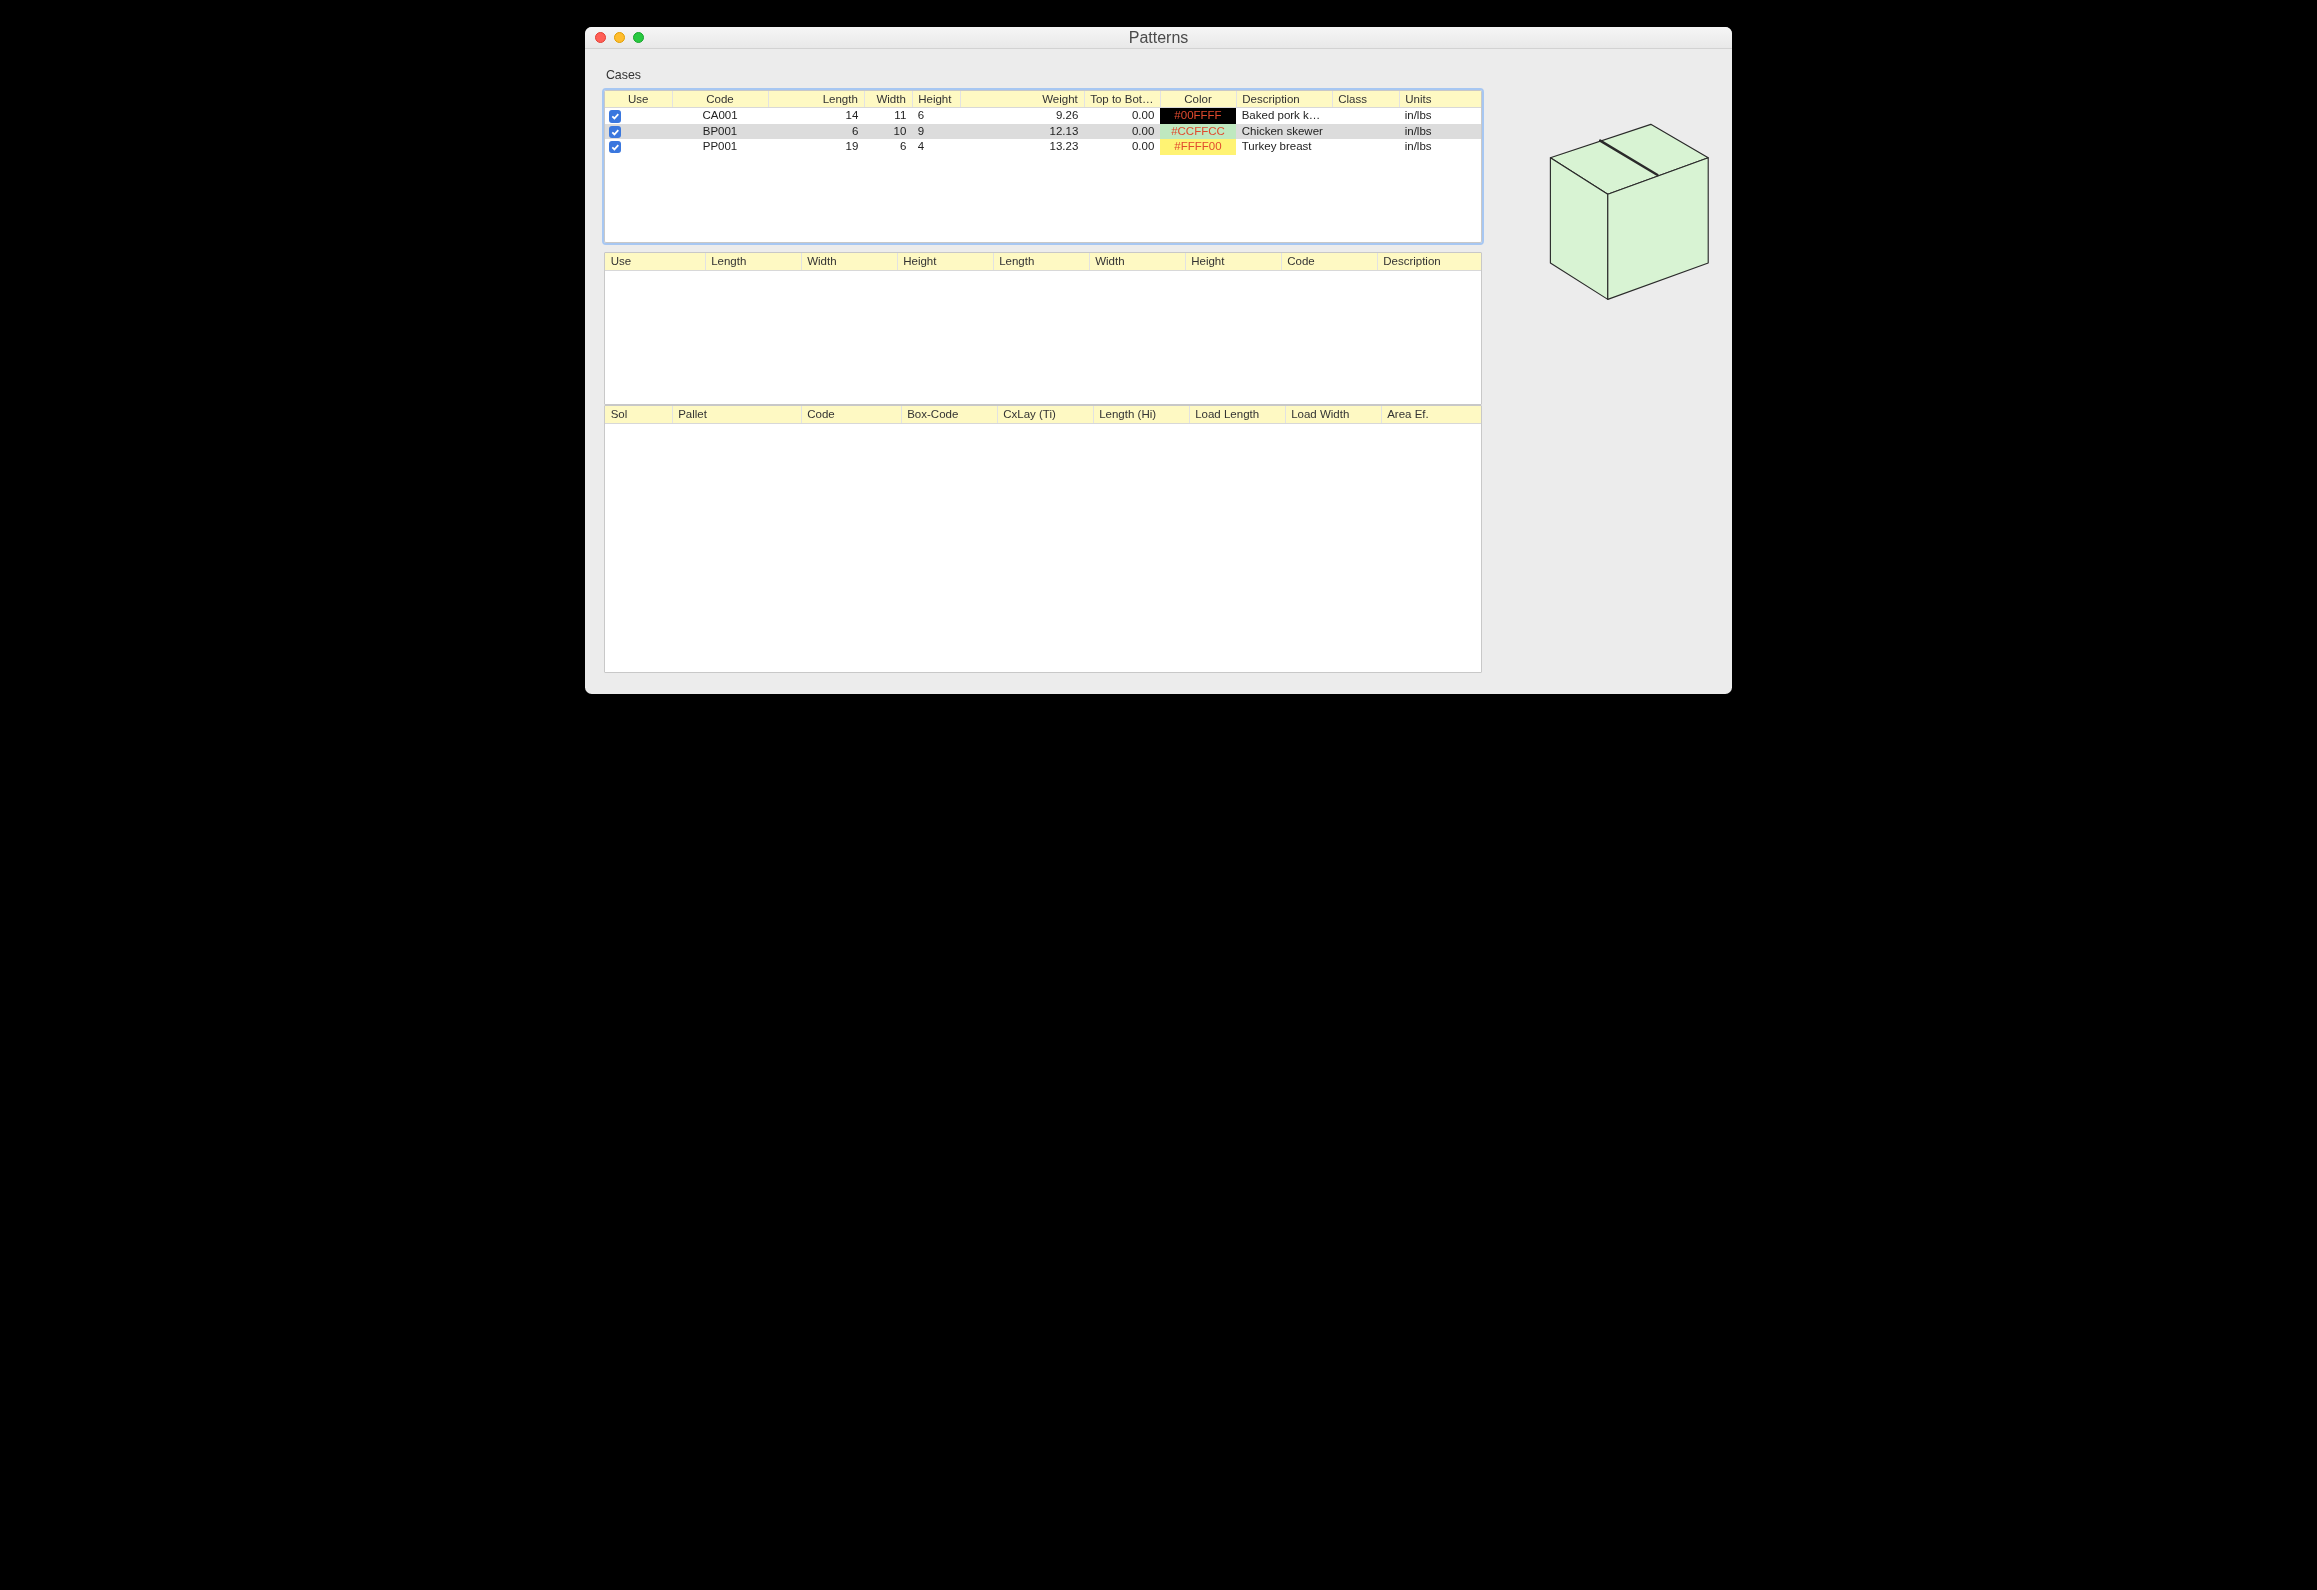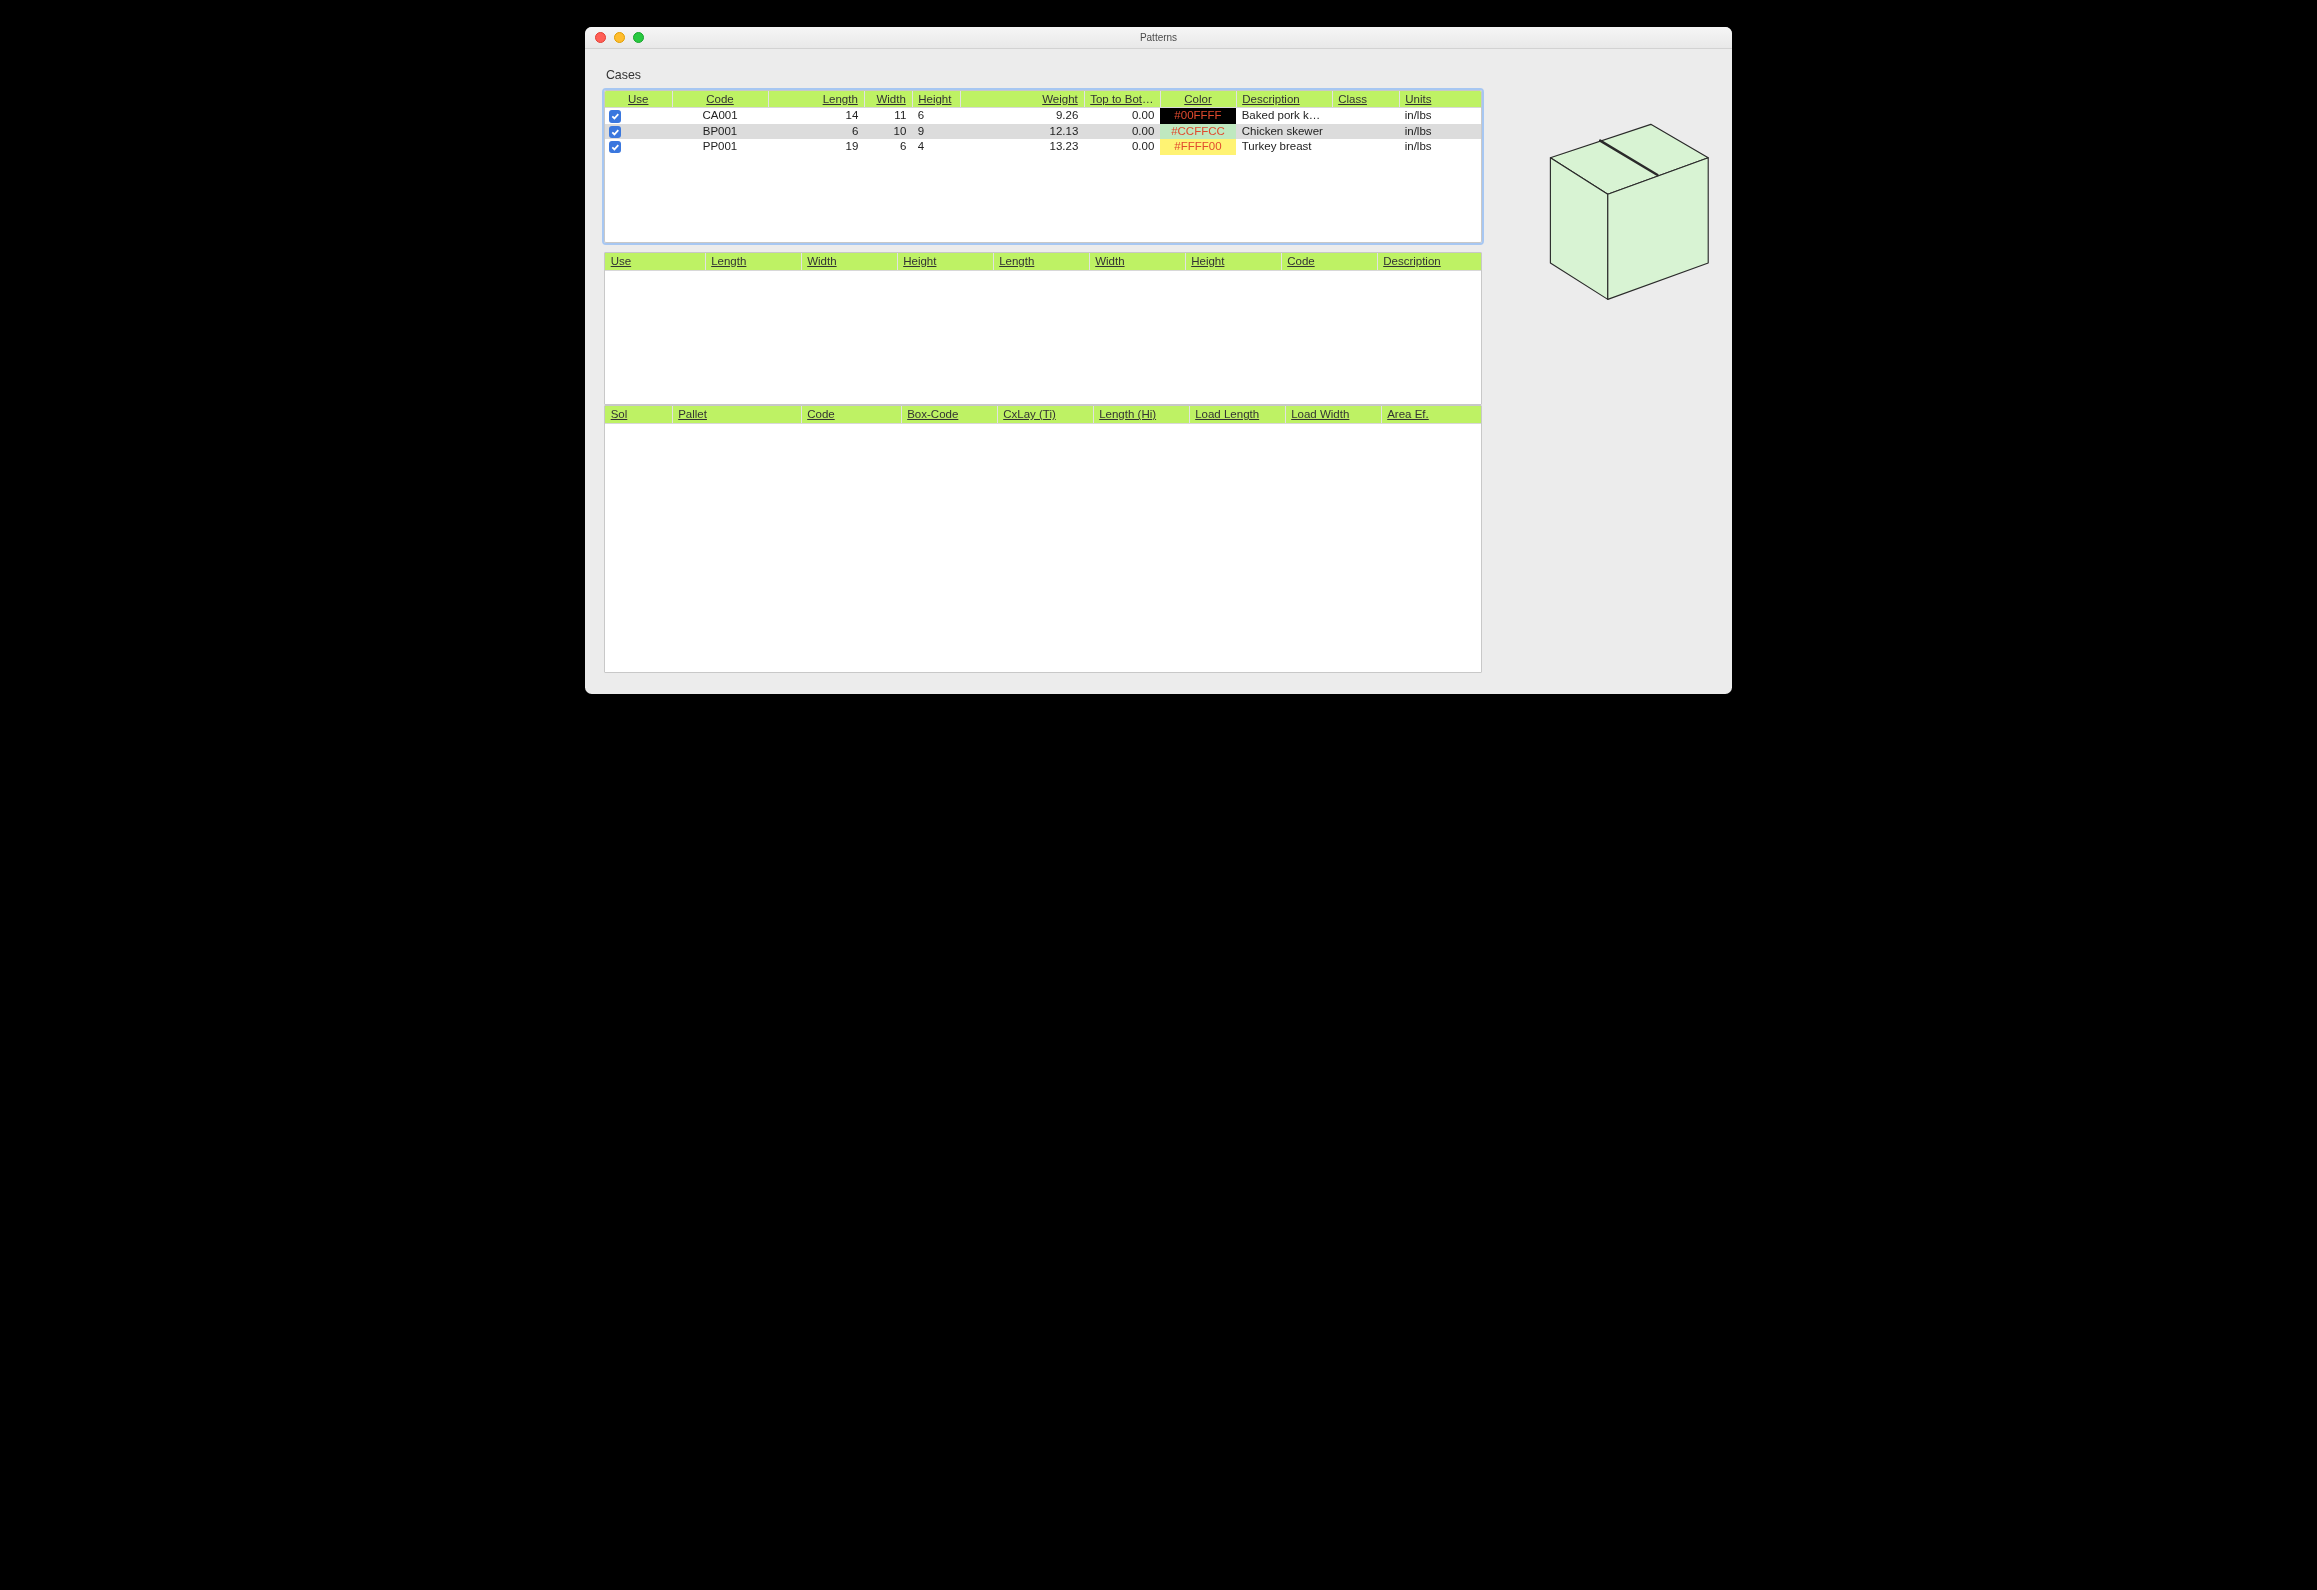--- a/index.html
+++ b/index.html
@@ -37,21 +37,21 @@
   .traffic .dot {
     width: 11.5px; height: 11.5px; border-radius: 50%;
   }
   .dot.red { background:#ff5f57; border:0.5px solid #e33e32;}
   .dot.yellow{ background:#ffbd2e; border:0.5px solid #e09e00;}
   .dot.green { background:#28c940; border:0.5px solid #17a52b;}
   .title {
     position: absolute;
     left: 0; right: 0;
     text-align: center;
-    font-size: 10px;
+    font-size: 16px;
     color: #4a4a4a;
     pointer-events: none;
   }
   .content {
     padding: 13.4px 19px 21px 19px;
   }
   .section-label {
     font-size: 12.4px;
     color: #333;
     margin: 5.7px 0 7.6px 1.9px;
@@ -73,31 +73,30 @@
     outline-offset: 0;
     border-radius: 1.9px;
   }
   table {
     width: 100%;
     border-collapse: collapse;
     table-layout: fixed;
     font-size: 11.5px;
   }
   thead th {
-    background: #bef264;
+    background: #fef9c3;
     border-bottom: 1px solid #d8d8d8;
     border-right: 1px solid #e2e2e2;
     font-weight: 400;
     color: #333;
     padding: 1.9px 5.7px 2.9px 5.7px;
     text-align: left;
     white-space: nowrap;
     overflow: hidden;
     text-overflow: ellipsis;
-    text-decoration: underline;
   }
   thead th:last-child { border-right: none; }
   tbody td {
     padding: 1px 5.7px;
     white-space: nowrap;
     overflow: hidden;
     text-overflow: ellipsis;
     height: 13.4px;
     line-height: 13.4px;
     font-size: 11.5px;

